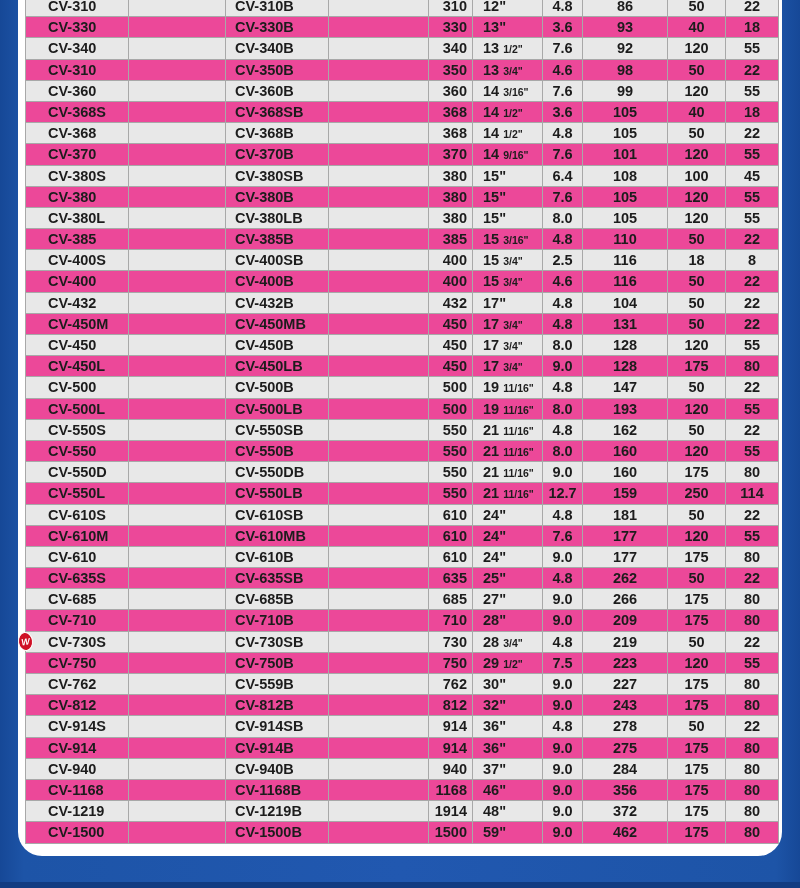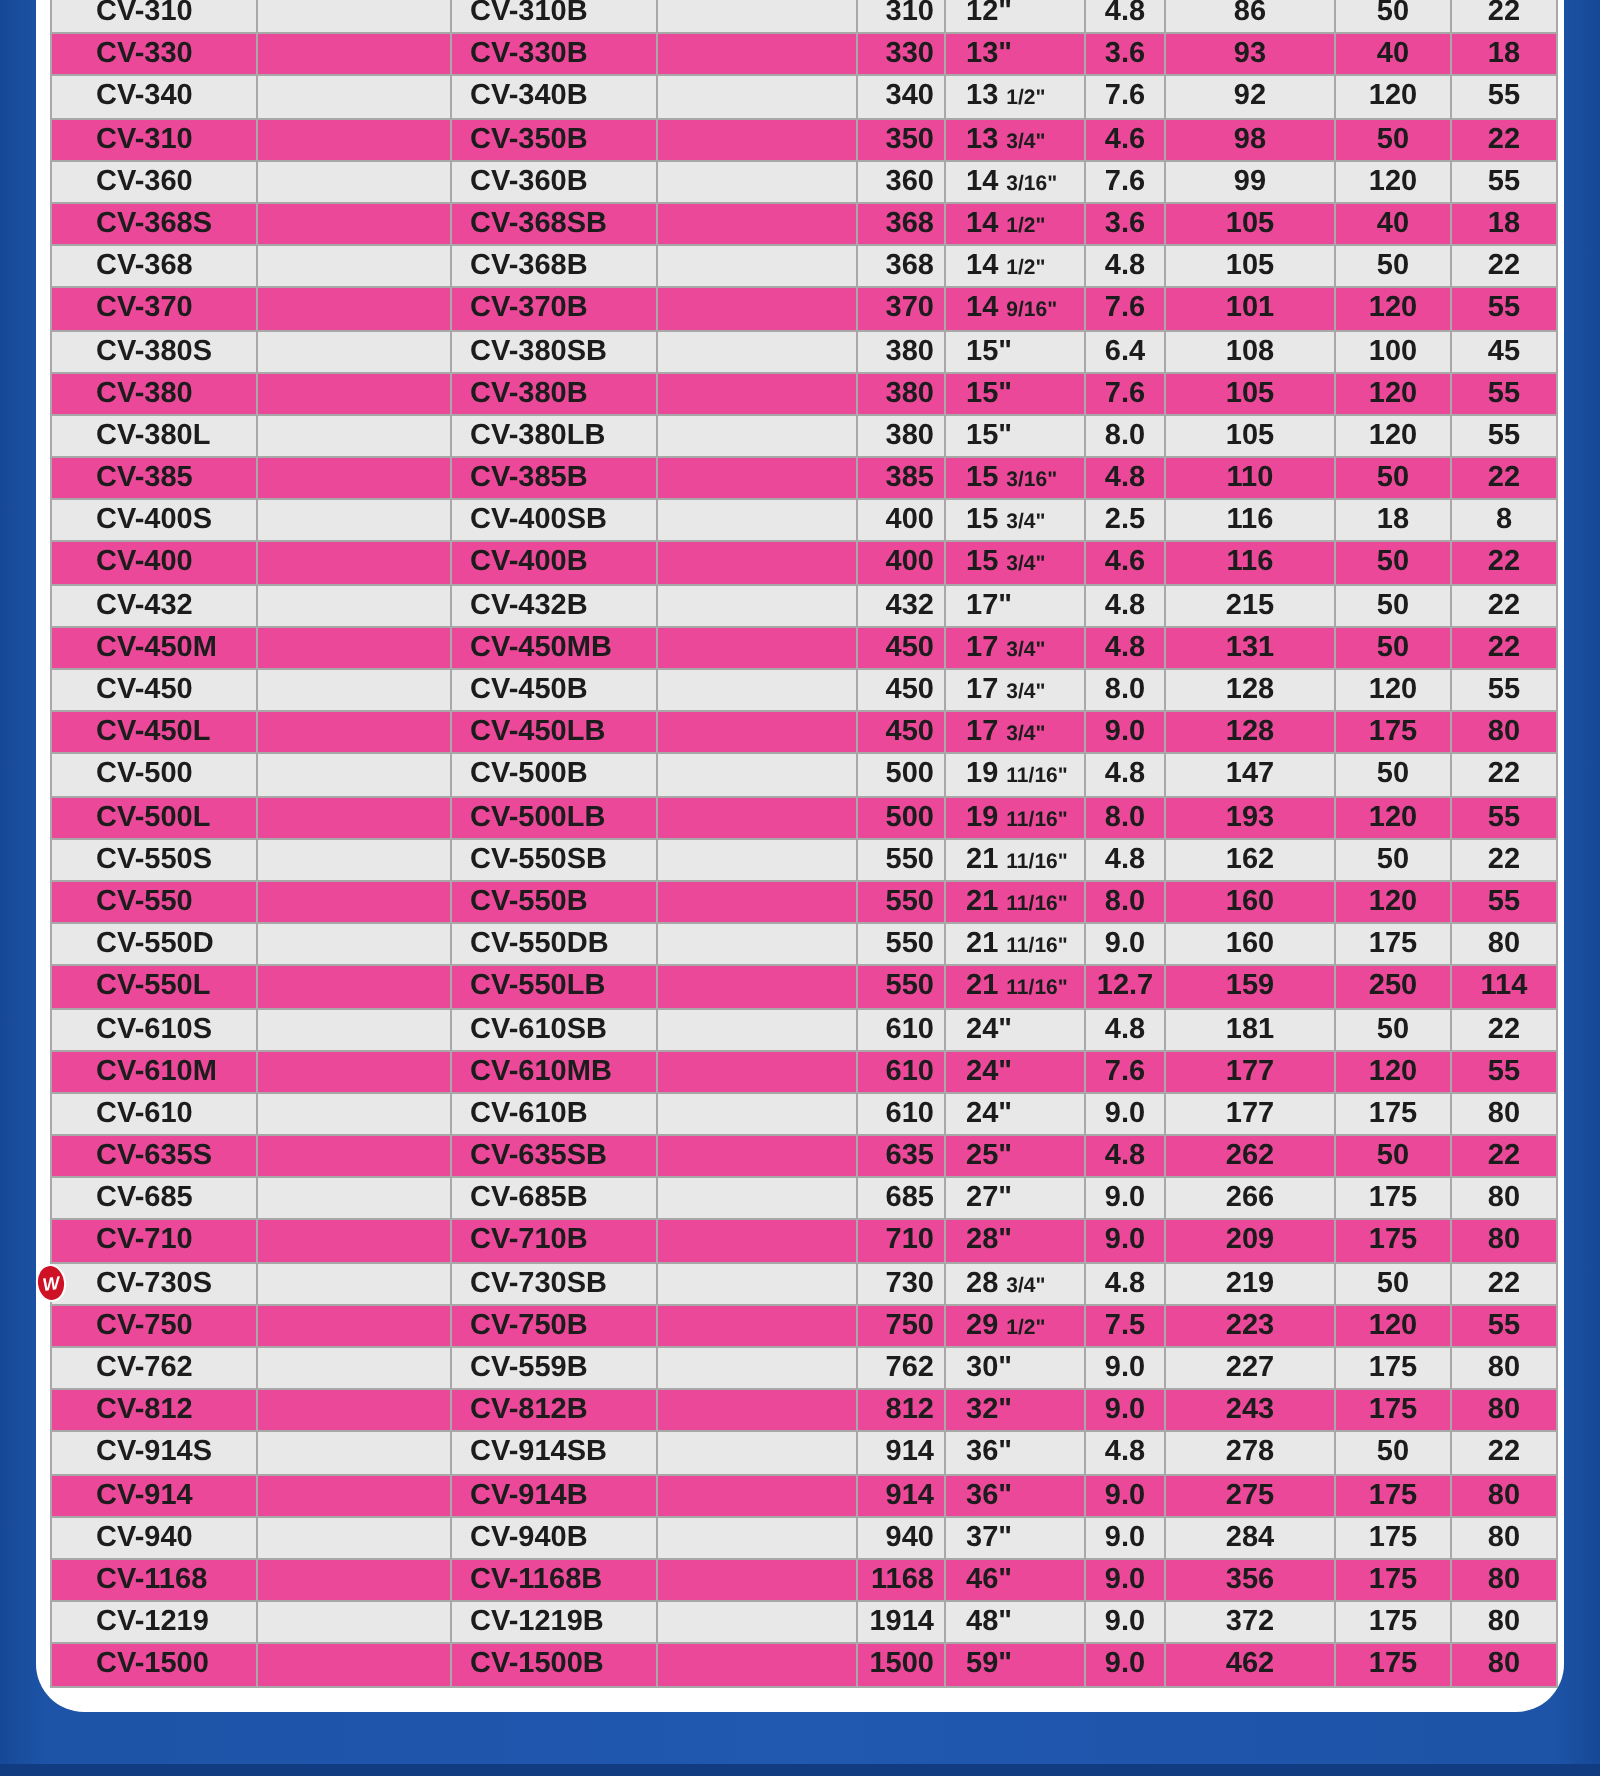--- a/index.html
+++ b/index.html
@@ -224,21 +224,21 @@
         <div class="cell c10">22</div>
       </div>
       <div class="row">
         <div class="cell c1">CV-432</div>
         <div class="cell c2"></div>
         <div class="cell c3">CV-432B</div>
         <div class="cell c4"></div>
         <div class="cell c5">432</div>
         <div class="cell c6">17"</div>
         <div class="cell c7">4.8</div>
-        <div class="cell c8">215</div>
+        <div class="cell c8">104</div>
         <div class="cell c9">50</div>
         <div class="cell c10">22</div>
       </div>
       <div class="row">
         <div class="cell c1">CV-450M</div>
         <div class="cell c2"></div>
         <div class="cell c3">CV-450MB</div>
         <div class="cell c4"></div>
         <div class="cell c5">450</div>
         <div class="cell c6">17 <span class="frac">3/4"</span></div>

